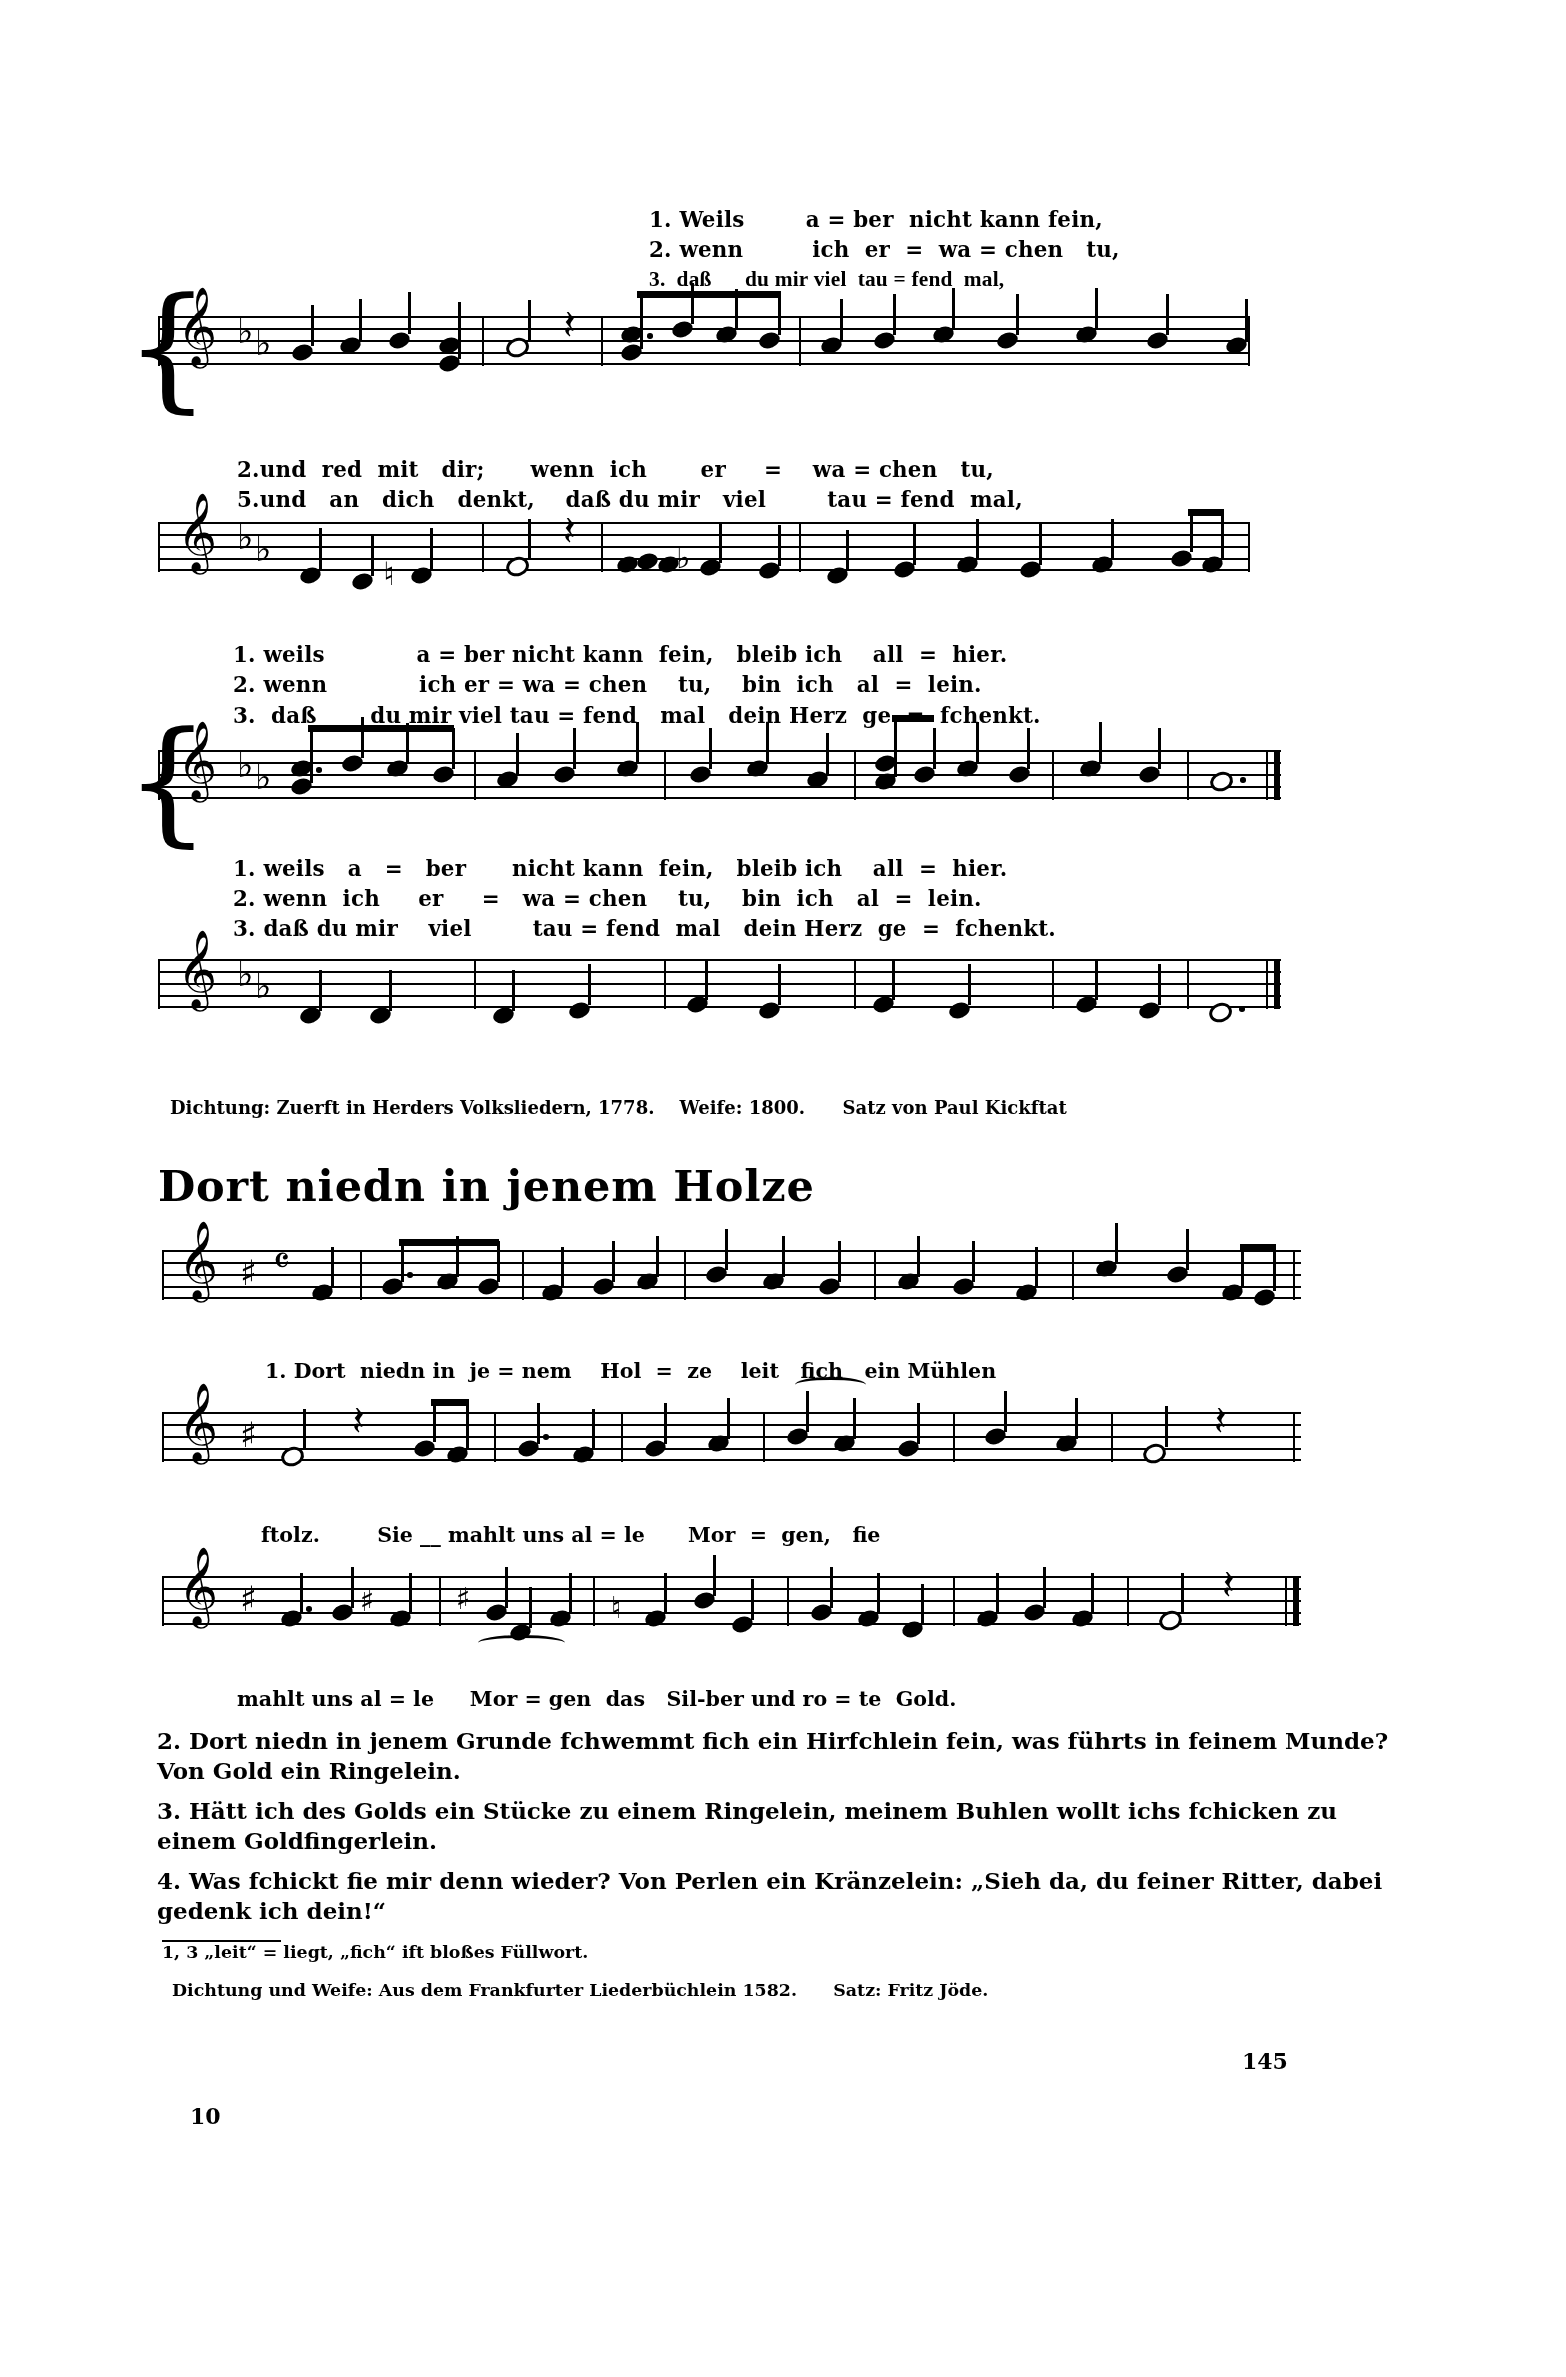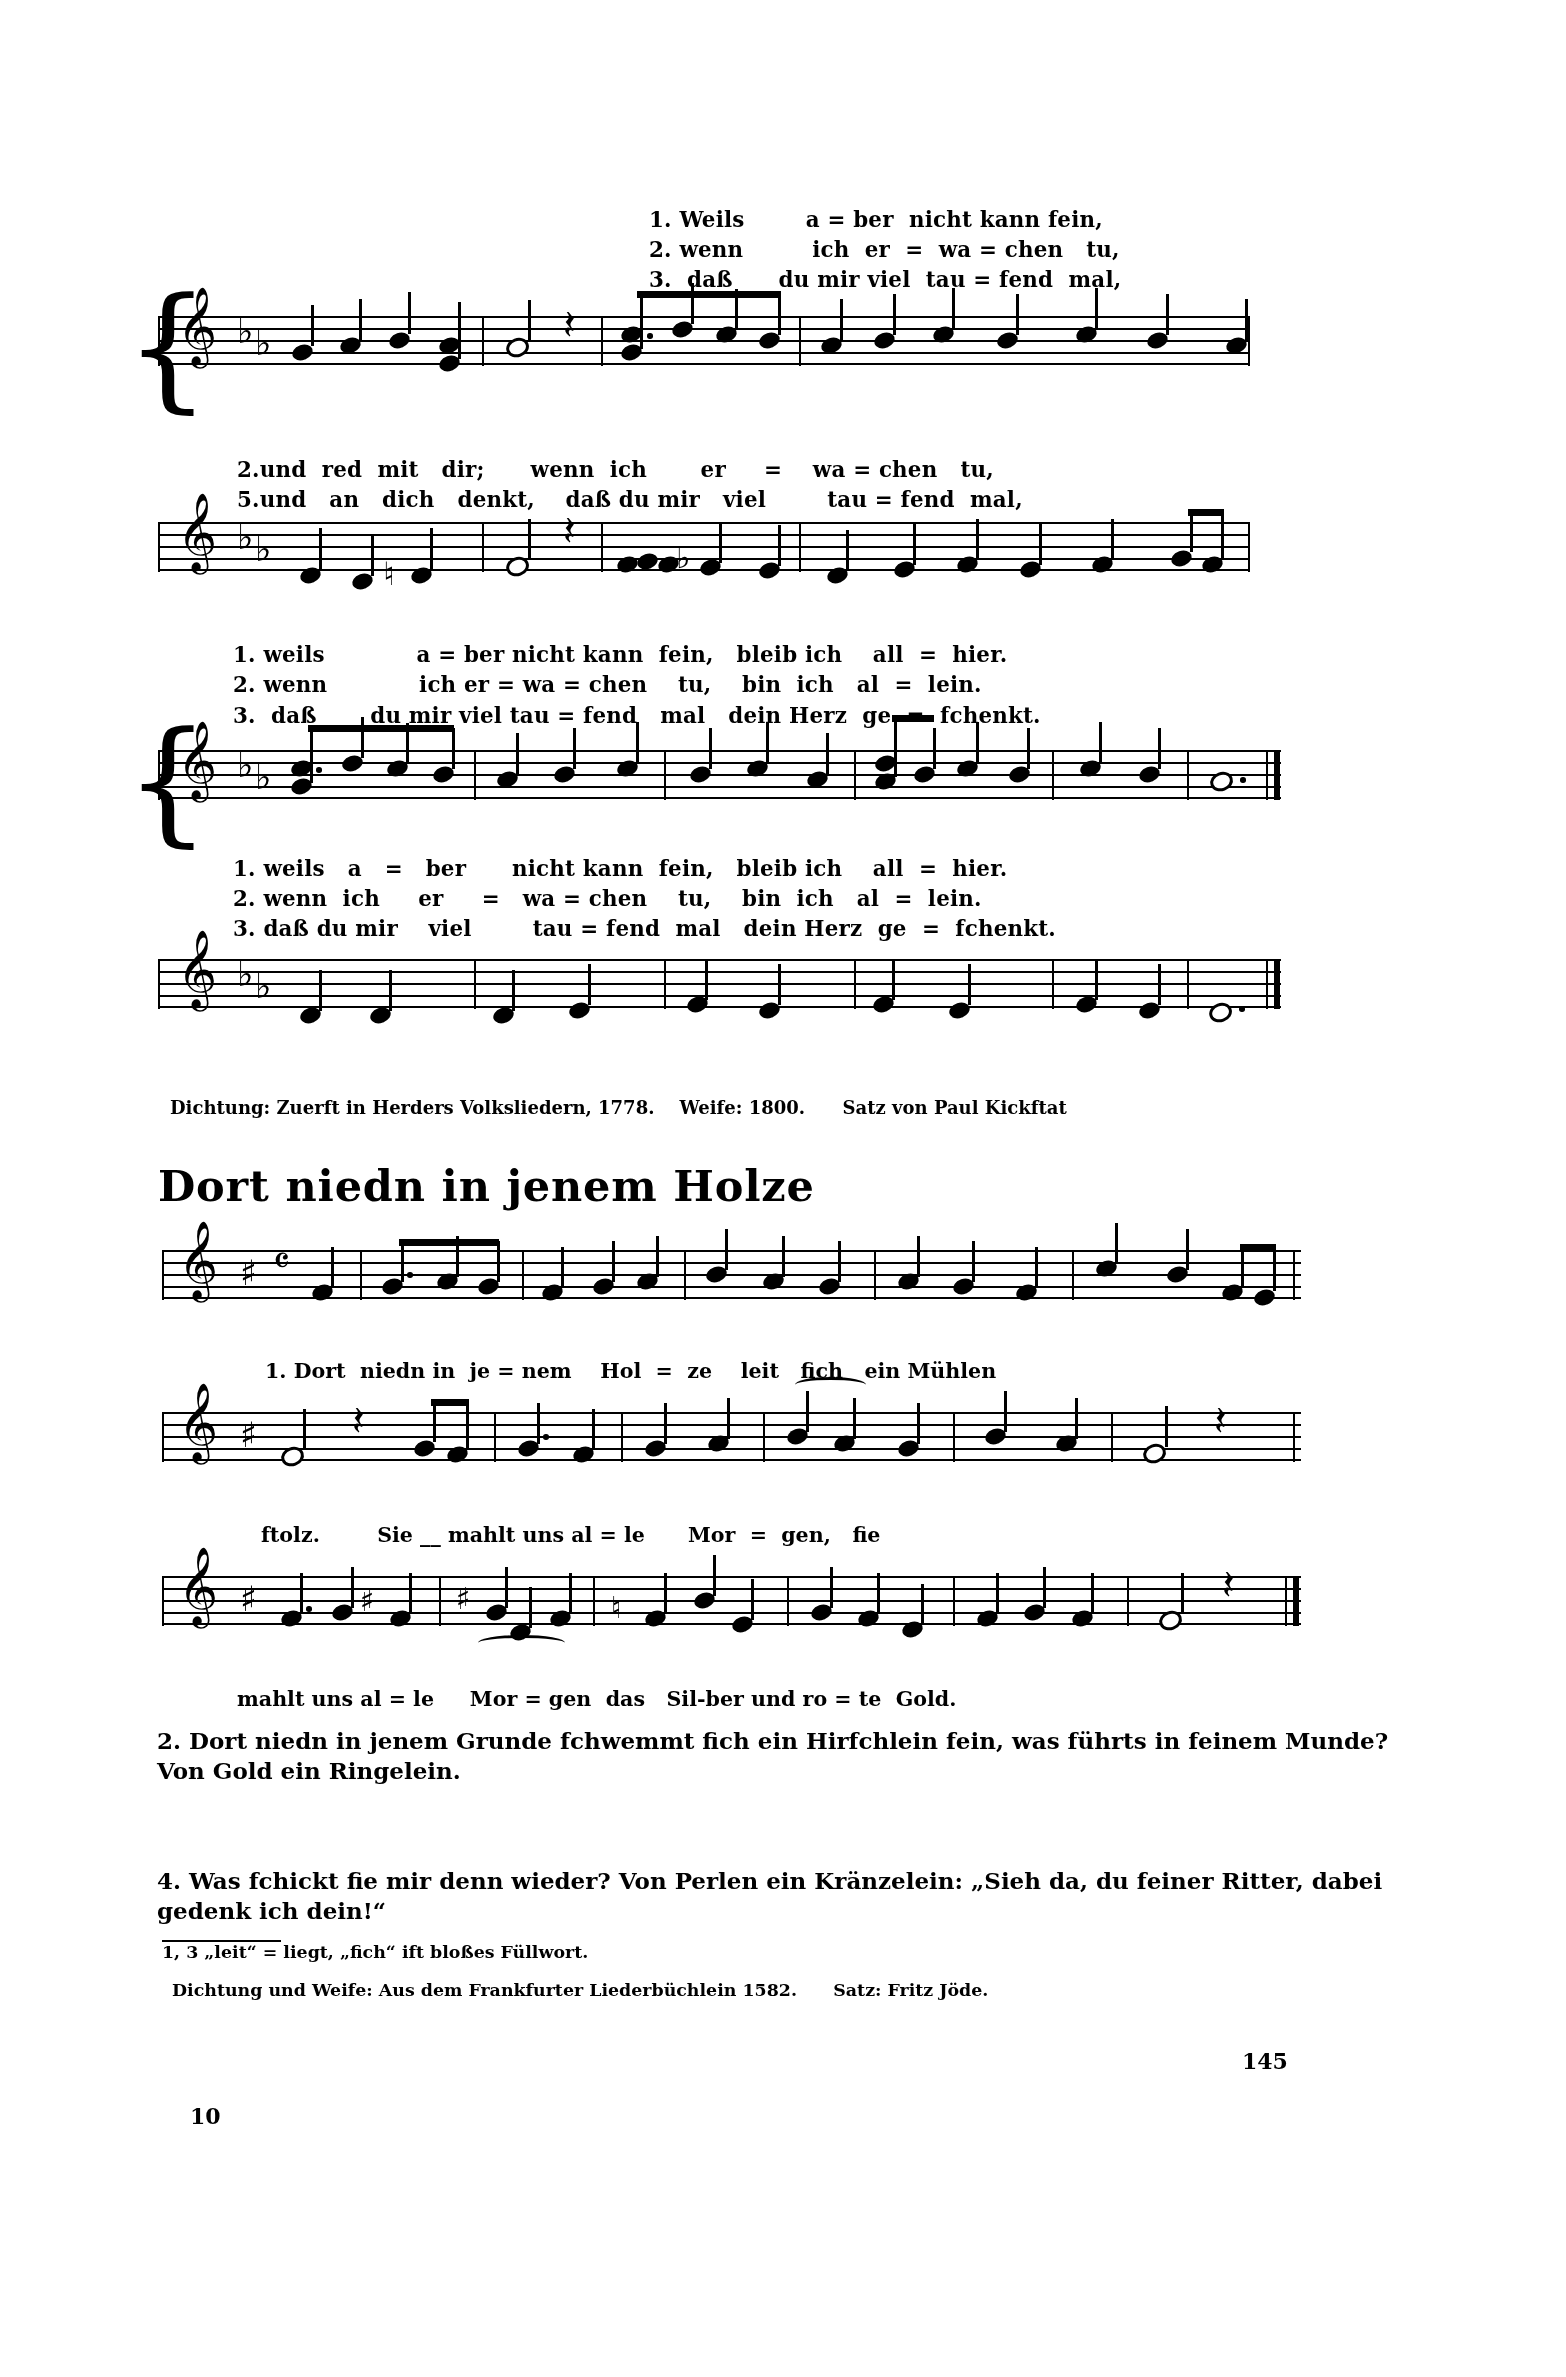--- a/index.html
+++ b/index.html
@@ -184,21 +184,21 @@
     font-weight: 700;
   }
 </style>
 </head>
 <body>
 
 <div class="page">
 
   <div class="abs lyricline" style="left:649px; top:207px;">1. Weils        a = ber  nicht kann fein,</div>
   <div class="abs lyricline" style="left:649px; top:237px;">2. wenn         ich  er  =  wa = chen   tu,</div>
-  <div class="abs lyricline" style="left:649px; top:267px;">3.  daß      du mir viel  tau = fend  mal,</div>
+  <div class="abs lyricline" style="left:649px; top:267px;font-family:Liberation Serif, serif;">3.  daß      du mir viel  tau = fend  mal,</div>
 
   <div class="system" style="left:158px; top:316px; width:1092px;">
     <div class="brace" style="left:-33px; top:-35px;">{</div>
     <div class="staff">
       <div class="l"></div>
         <div class="l"></div>
         <div class="l"></div>
         <div class="l"></div>
         <div class="l"></div>
     </div>
@@ -622,20 +622,21 @@
     <div class="nh open" style="left:997px; top:35px;"></div>
     <div class="stem" style="left:1019px; top:-3.2px; height:41px;"></div>
     <div class="note" style="left:1060px; top:-11px;">𝄽</div>
     <div class="endbar-thin" style="left:1123px;"></div>
     <div class="endbar-thick" style="left:1131px;"></div>
   </div>
 
   <div class="abs lyric-sm" style="left:237px; top:1687px;">mahlt uns al = le     Mor = gen  das   Sil-ber und ro = te  Gold.</div>
 
   <div class="verse" style="left:157px; top:1726px; width:1266px;">2. Dort niedn in jenem Grunde fchwemmt fich ein Hirfchlein fein, was führts in feinem Munde? Von Gold ein Ringelein.</div>
+  <div class="verse" style="left:157px; top:1796px; width:1266px;">3. Hätt ich des Golds ein Stücke zu einem Ringelein, meinem Buhlen wollt ichs fchicken zu einem Goldfingerlein.</div>
   <div class="verse" style="left:157px; top:1866px; width:1266px;">4. Was fchickt fie mir denn wieder? Von Perlen ein Kränzelein: „Sieh da, du feiner Ritter, dabei gedenk ich dein!“</div>
 
   <div class="fn-rule" style="left:162px; top:1940px;"></div>
   <div class="footnote" style="left:162px; top:1942px;">1, 3 „leit“ = liegt, „fich“ ift bloßes Füllwort.</div>
   <div class="footnote" style="left:172px; top:1980px;">Dichtung und Weife: Aus dem Frankfurter Liederbüchlein 1582.      Satz: Fritz Jöde.</div>
 
   <div class="pageno" style="left:1242px; top:2048px;">145</div>
   <div class="signature" style="left:190px; top:2103px;">10</div>
 
 </div>

